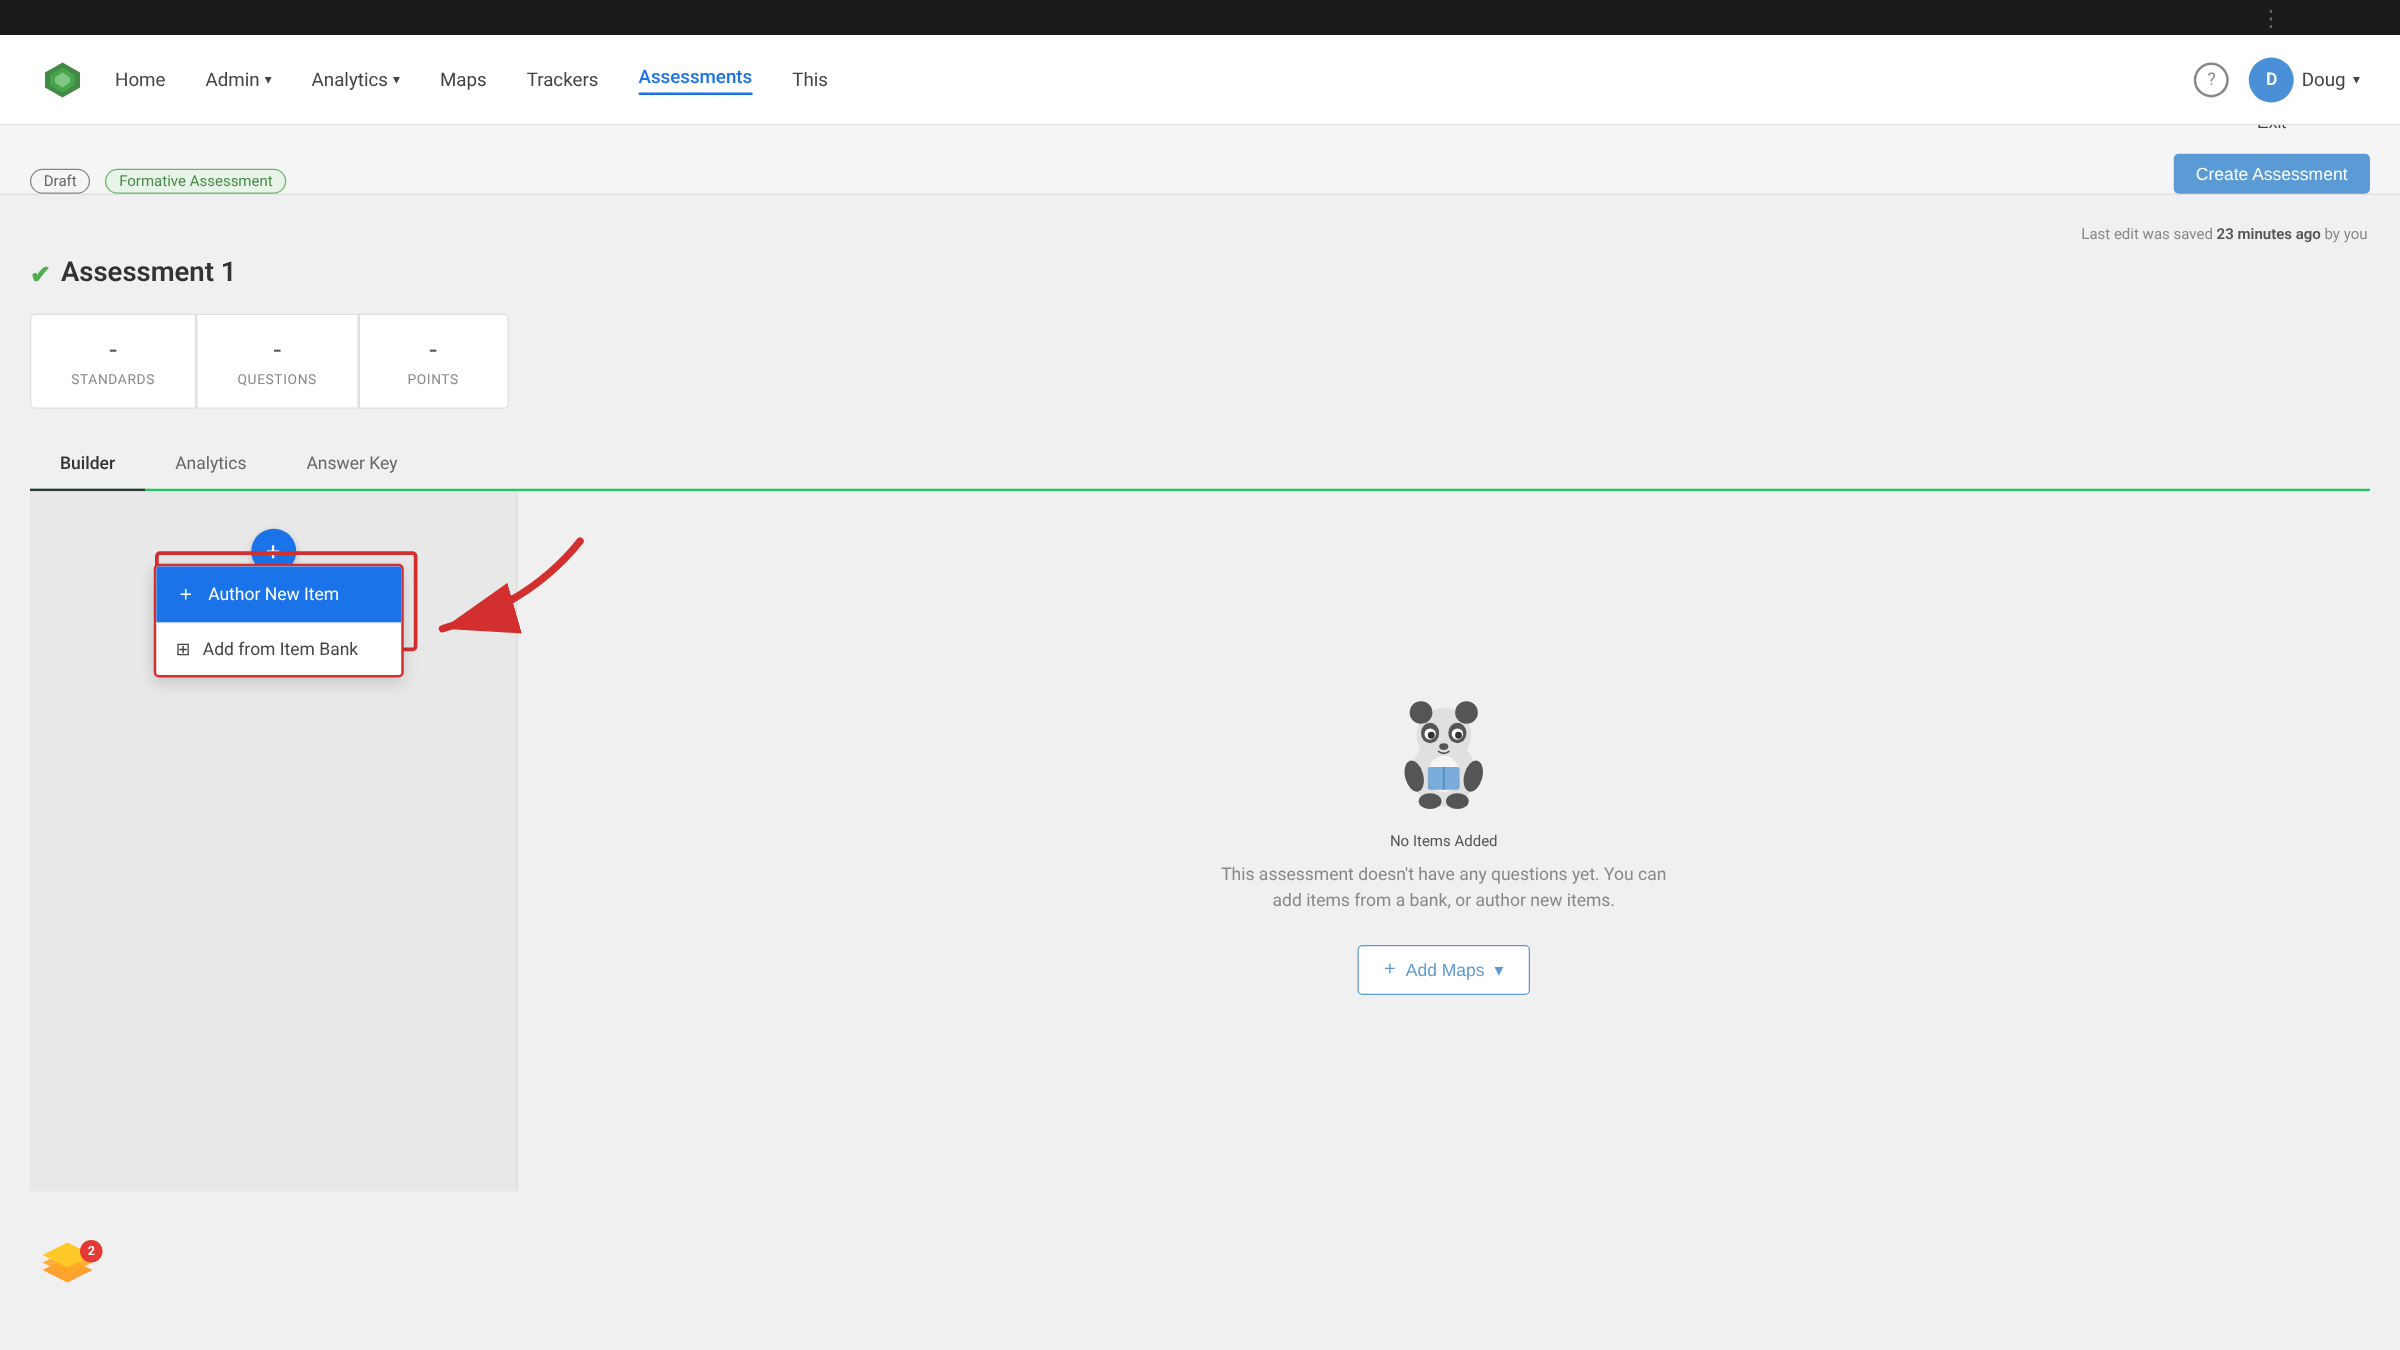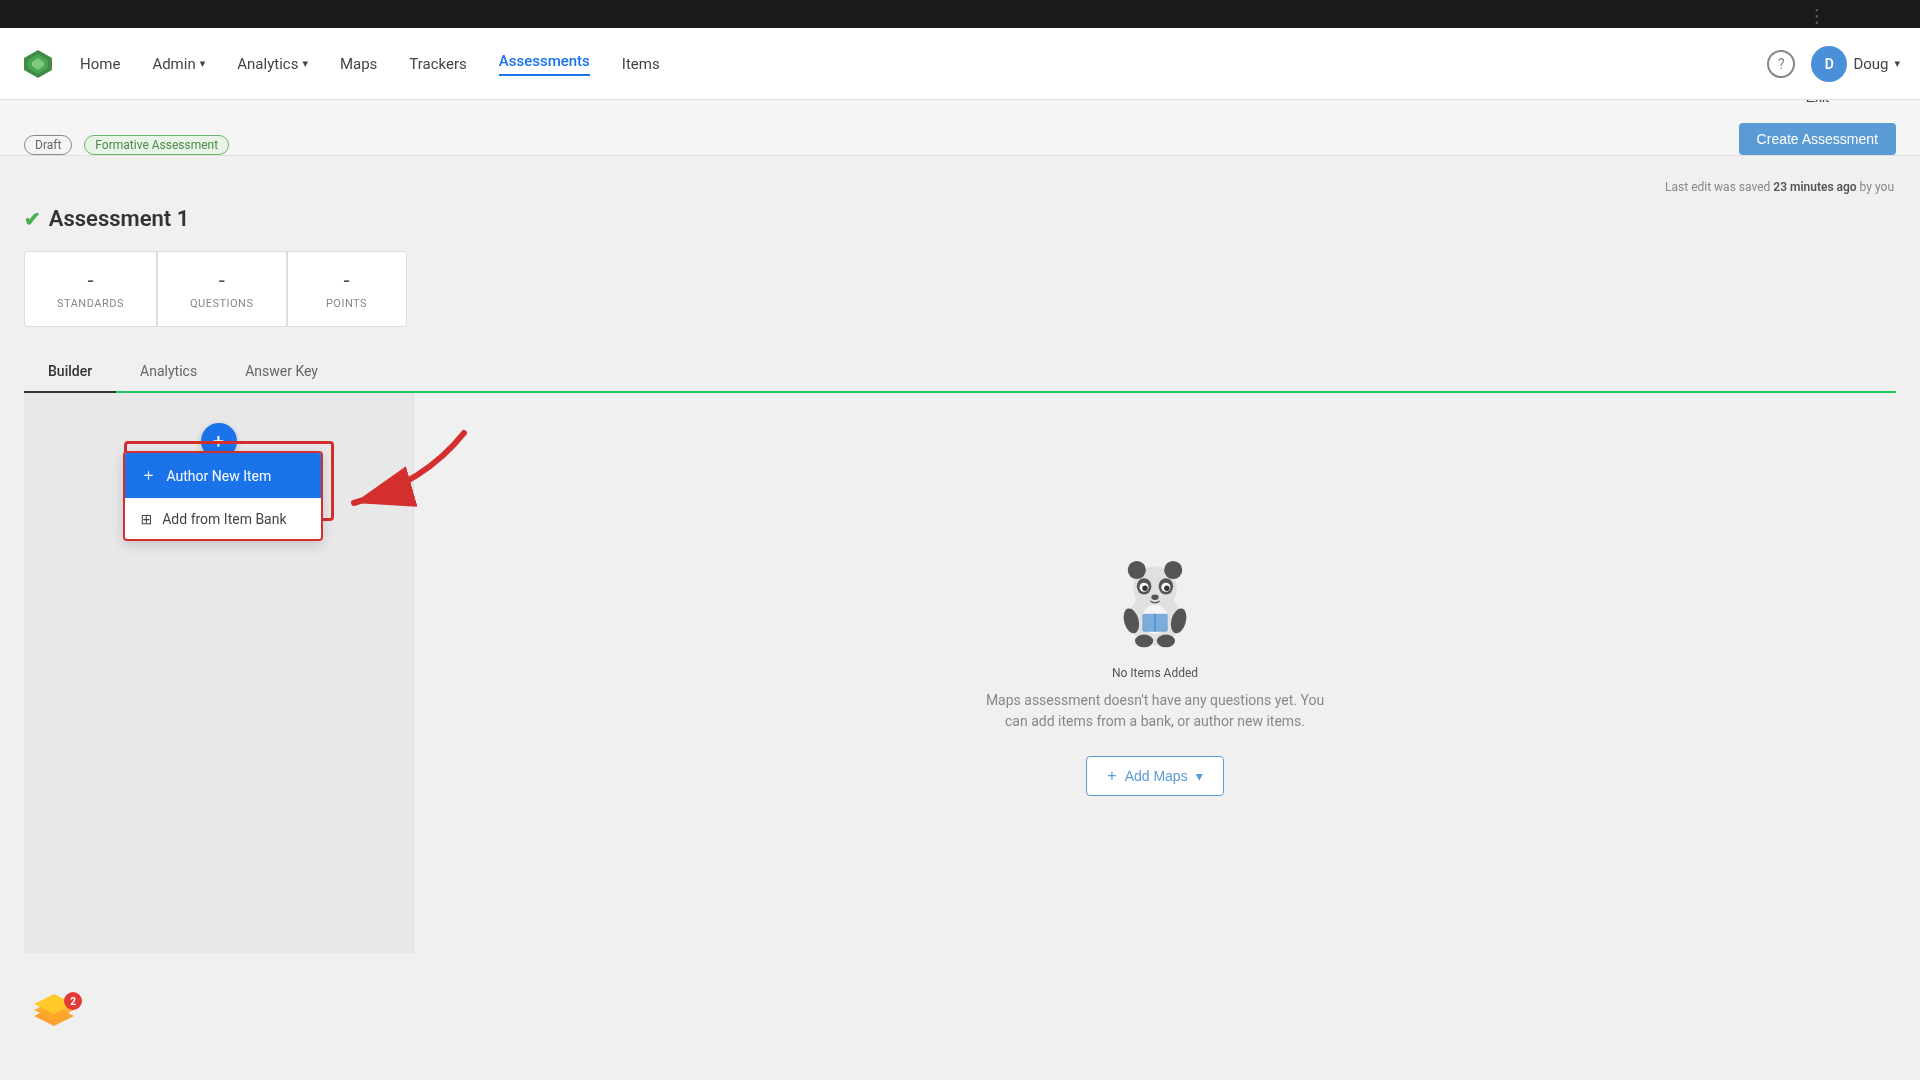--- a/index.html
+++ b/index.html
@@ -7,21 +7,21 @@
 
     
     .top-bar { background: #1a1a1a; height: 28px; width: 100%; }
 
     
     .navbar {
       background: #fff;
       height: 72px;
       display: flex;
       align-items: center;
-      padding: 0 20px;
+      padding: 0 32px;
       border-bottom: 1px solid #e0e0e0;
       position: relative;
     }
     .nav-logo {
       width: 36px; height: 36px; margin-right: 24px;
       display: flex; align-items: center; justify-content: center;
     }
     .logo-svg { width: 36px; height: 36px; }
     .nav-links { display: flex; align-items: center; gap: 32px; flex: 1; }
     .nav-link {
@@ -220,21 +220,21 @@
       <span>Admin</span>
       <span class="chevron-down">▾</span>
     </a>
     <a class="nav-link">
       <span>Analytics</span>
       <span class="chevron-down">▾</span>
     </a>
     <a class="nav-link">Maps</a>
     <a class="nav-link">Trackers</a>
     <a class="nav-link active">Assessments</a>
-    <a class="nav-link">Items</a>
+    <a class="nav-link">This</a>
   </div>
   <div class="nav-right">
     <div class="nav-help">?</div>
     <div class="nav-user">
       <div class="user-avatar">D</div>
       <span>Doug</span>
       <span class="chevron-down">▾</span>
     </div>
   </div>
 </nav>
@@ -356,21 +356,21 @@
         <ellipse cx="38" cy="100" rx="10" ry="7" fill="#555"></ellipse>
         <ellipse cx="62" cy="100" rx="10" ry="7" fill="#555"></ellipse>
 
         <ellipse cx="50" cy="76" rx="14" ry="16" fill="#f5f5f5"></ellipse>
 
         <rect x="36" y="70" width="28" height="20" rx="2" fill="#5b9bd5" opacity="0.8"></rect>
         <line x1="50" y1="70" x2="50" y2="90" stroke="#4a8ac4" stroke-width="1.5"></line>
       </svg>
 
       <div class="no-items-title">No Items Added</div>
-      <div class="no-items-desc">Maps assessment doesn't have any questions yet. You can add items from a bank, or author new items.</div>
+      <div class="no-items-desc">This assessment doesn't have any questions yet. You can add items from a bank, or author new items.</div>
 
       <button class="add-item-btn">
         <span style="font-size:16px;">+</span>
         <span>Add Maps</span>
         <span>▾</span>
       </button>
     </div>
   </div>
 </div>
 

